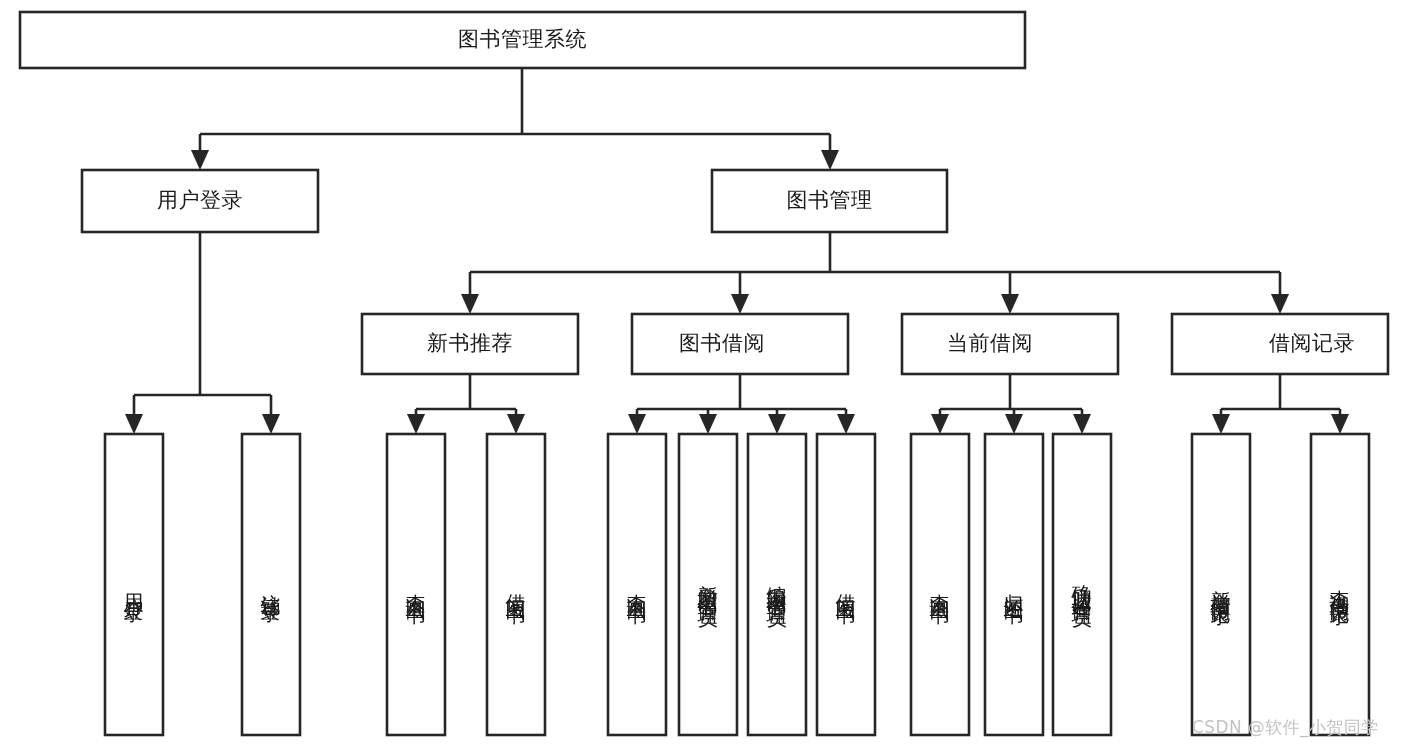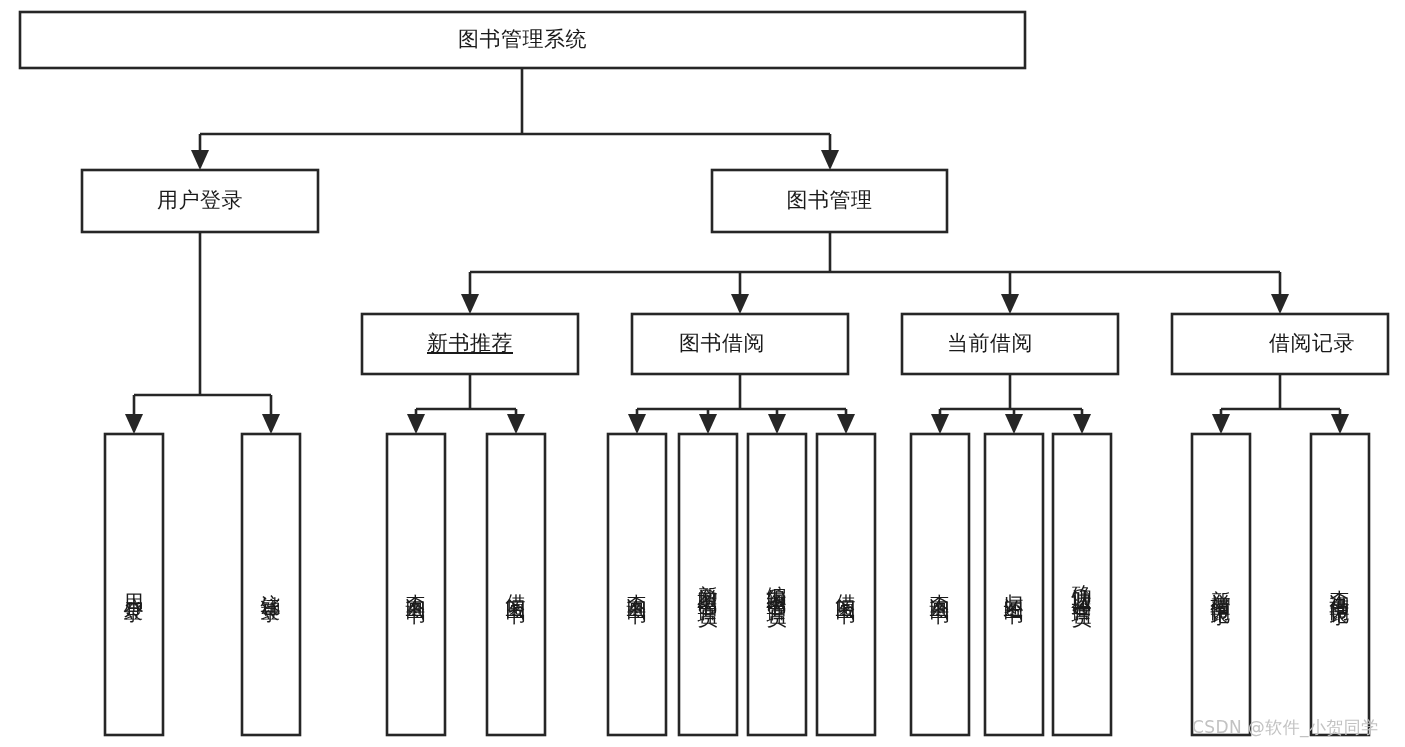--- a/index.html
+++ b/index.html
@@ -153,21 +153,21 @@
         <rect x="1053" y="434" width="58" height="301" class="box"></rect>
         <rect x="1192" y="434" width="58" height="301" class="box"></rect>
         <rect x="1311" y="434" width="58" height="301" class="box"></rect>
       </g>
   </svg>
 
   <div id="label-layer">
       <div class="node-label" style="left: 20px; top: 12px; width: 1005px; height: 56px;">图书管理系统</div>
       <div class="node-label" style="left: 82px; top: 170px; width: 236px; height: 62px;">用户登录</div>
       <div class="node-label" style="left: 712px; top: 170px; width: 235px; height: 62px; font-family: Liberation Serif, serif;">图书管理</div>
-      <div class="node-label" style="left: 362px; top: 314px; width: 216px; height: 60px; text-decoration: underline;">新书推荐</div>
+      <div class="node-label" style="left: 362px; top: 314px; width: 216px; height: 60px;">新书推荐</div>
       <div class="node-label" style="left: 632px; top: 314px; width: 180px; height: 60px;">图书借阅</div>
       <div class="node-label" style="left: 902px; top: 314px; width: 176px; height: 60px;">当前借阅</div>
       <div class="node-label" style="left: 1172px; top: 314px; width: 216px; height: 60px; padding-left: 32px;">借阅记录</div>
       <div class="node-label vertical" style="left: 105px; top: 434px; width: 58px; height: 301px;">用户登录</div>
       <div class="node-label vertical" style="left: 242px; top: 434px; width: 58px; height: 301px;">注销登录</div>
       <div class="node-label vertical" style="left: 387px; top: 434px; width: 58px; height: 301px;">查询图书</div>
       <div class="node-label vertical" style="left: 487px; top: 434px; width: 58px; height: 301px;">借阅图书</div>
       <div class="node-label vertical" style="left: 608px; top: 434px; width: 58px; height: 301px;">查询图书</div>
       <div class="node-label vertical" style="left: 679px; top: 434px; width: 58px; height: 301px;">新增图书（管理员）</div>
       <div class="node-label vertical" style="left: 748px; top: 434px; width: 58px; height: 301px;">编辑图书（管理员）</div>

